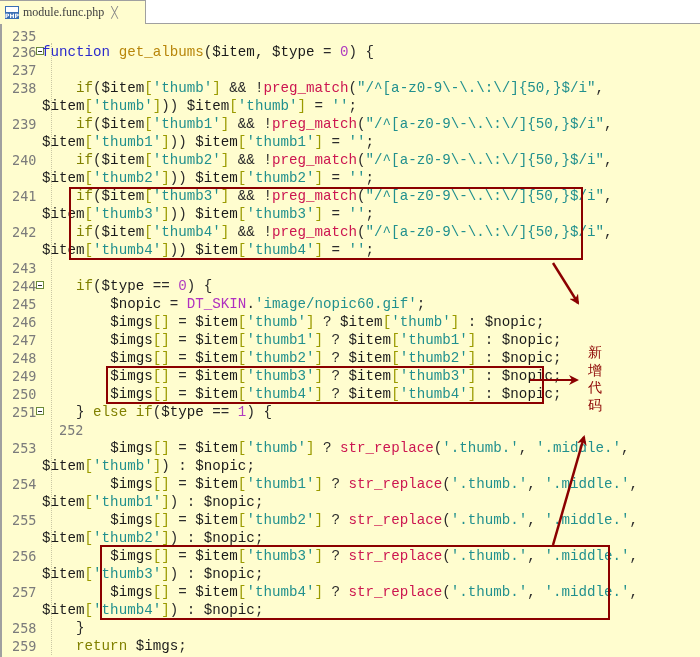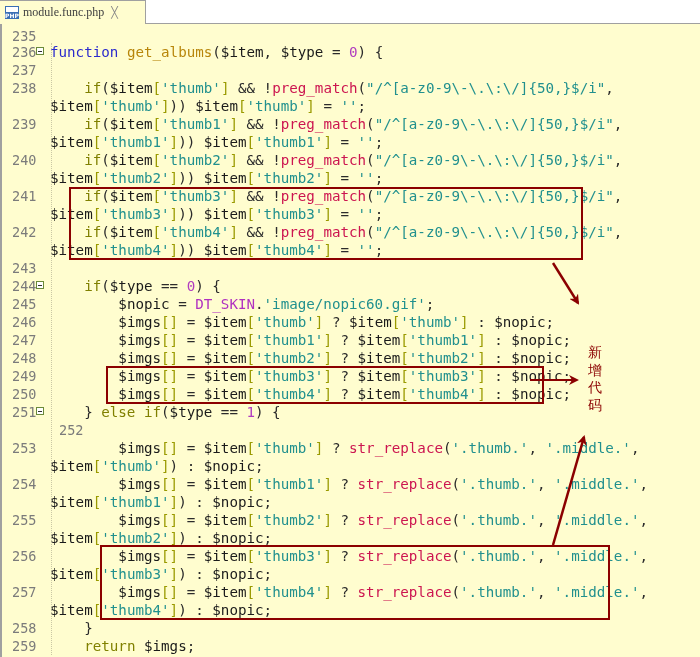--- a/index.html
+++ b/index.html
@@ -16,21 +16,21 @@
   .tab .php-icon .doc { position: absolute; left: 0; top: 0; width: 12px; height: 7px; border: 1px solid #3a6fb5; border-bottom: none; background: #fff; }
   .tab .php-icon .lbl { position: absolute; left: 0; top: 6px; width: 14px; height: 7px; background: #3a6fb5; color: #fff; font-family: "DejaVu Sans", sans-serif; font-size: 6px; font-weight: bold; line-height: 7px; text-align: center; }
   .tab .title { font-family: Liberation Serif, serif; font-size: 12px; color: #404040; }
   .tab .close { font-family: "DejaVu Sans", sans-serif; font-size: 11px; color: #888; margin-left: 7px; }
 
   .editor { position: absolute; left: 0; top: 24px; width: 700px; height: 633px; }
   .line { position: absolute; left: 0; height: 18px; line-height: 18px; font-size: 14.2px; white-space: pre; width: 700px; }
   .ln { position: absolute; left: 12px; width: 30px; color: #7b7b7b; font-size: 13.5px; font-family: "DejaVu Sans Mono", monospace; }
   .fold { position: absolute; left: 36px; top: 4px; width: 8px; height: 8px; border: 1px solid #6a8a3a; background: #fff; box-sizing: border-box; }
   .fold::after { content: ""; position: absolute; left: 1px; top: 3px; width: 4px; height: 1px; background: #333; }
-  .code { position: absolute; left: 50px; }
+  .code { position: absolute; left: 42px; font-family: Liberation Mono, monospace; }
   .guide { position: absolute; top: 37px; width: 0; border-left: 1px dotted #c9c7a4; }
 
   .kw { color: #2a2acd; }
   .fn { color: #b8860b; }
   .ctl { color: #808000; }
   .v { color: #1b1b1b; }
   .num { color: #b03cc0; }
   .op { color: #2b2b2b; }
   .str { color: #21908e; }
   .br { color: #9a9a00; }

